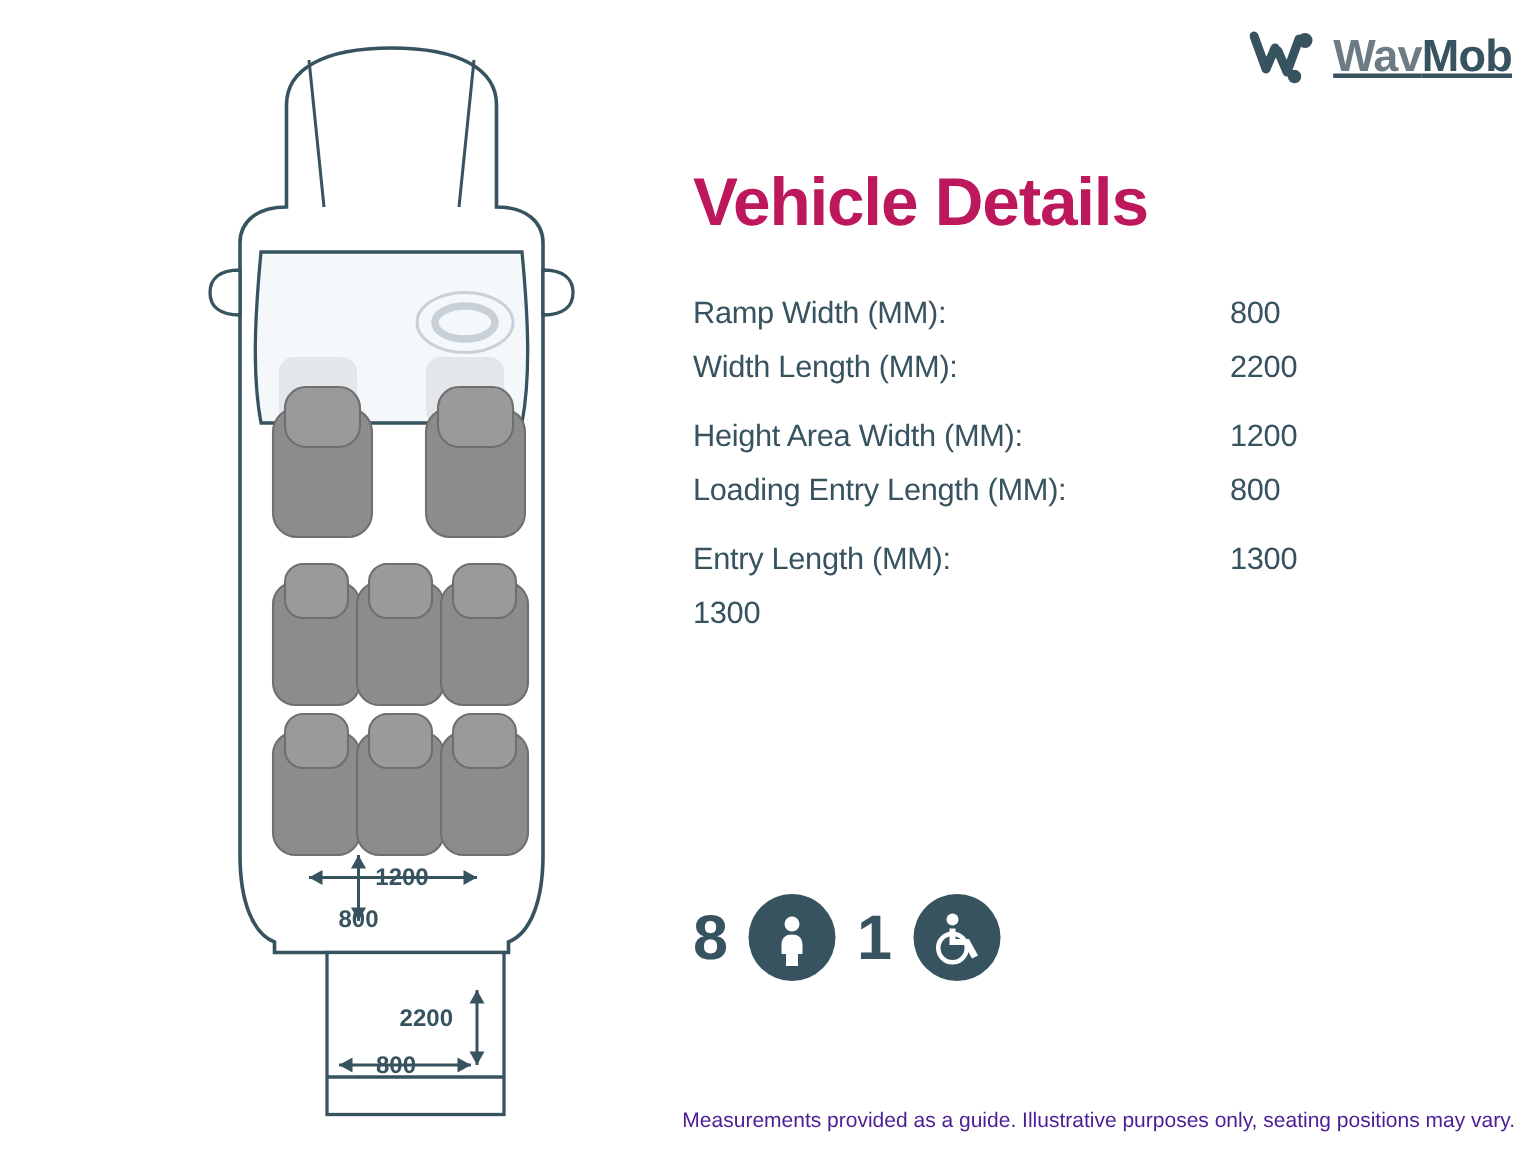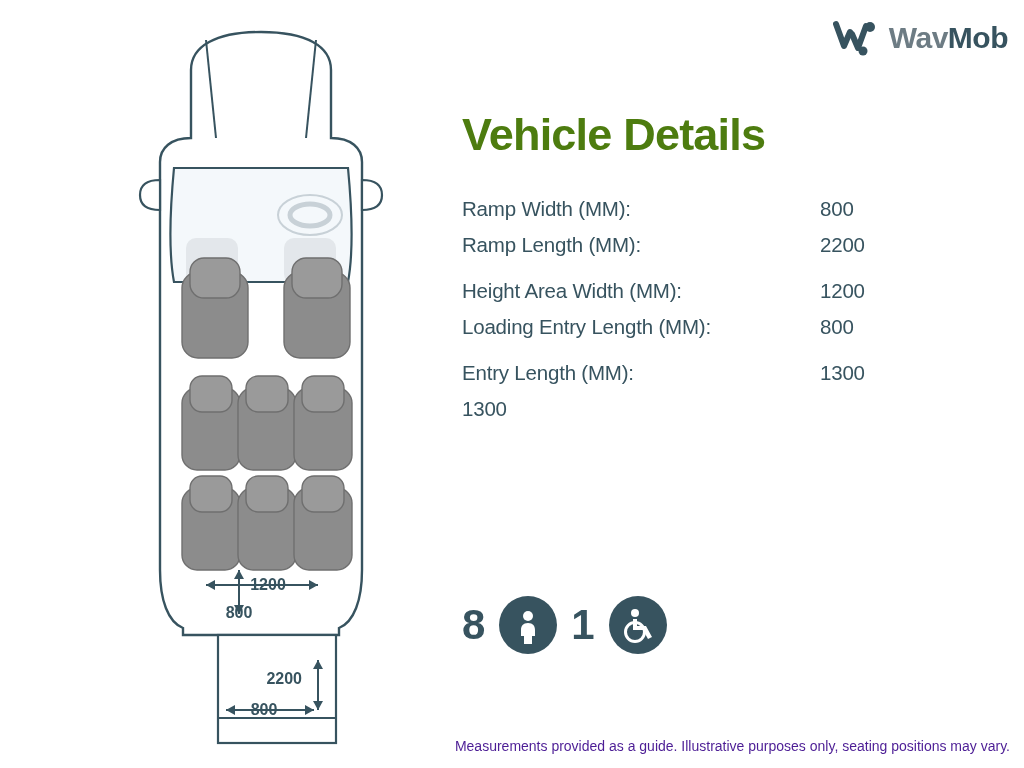--- a/index.html
+++ b/index.html
@@ -22,20 +22,21 @@
   }
 
   
   .logo {
     position: absolute;
     top: 18px;
     right: 16px;
     display: flex;
     align-items: center;
     gap: 10px;
+    text-decoration: underline;
   }
   .logo-mark {
     width: 46px;
     height: 40px;
   }
   .logo-text {
     font-size: 30px;
     font-weight: bold;
     letter-spacing: -0.5px;
     color: #6d7c84;
@@ -48,21 +49,21 @@
   
   .details {
     position: absolute;
     left: 462px;
     top: 112px;
     width: 548px;
   }
   .details-title {
     font-size: 45px;
     font-weight: bold;
-    color: #4d7c0f;
+    color: #be185d;
     letter-spacing: -0.8px;
     margin: 0 0 40px 0;
     line-height: 1;
   }
   .spec-group {
     margin-bottom: 22px;
   }
   .spec-row {
     display: flex;
     align-items: baseline;
@@ -218,21 +219,21 @@
 
   <div class="details">
     <h1 class="details-title">Vehicle Details</h1>
 
     <div class="spec-group">
       <div class="spec-row">
         <span class="spec-label">Ramp Width (MM):</span>
         <span class="spec-value">800</span>
       </div>
       <div class="spec-row">
-        <span class="spec-label">Ramp Length (MM):</span>
+        <span class="spec-label">Width Length (MM):</span>
         <span class="spec-value">2200</span>
       </div>
     </div>
 
     <div class="spec-group">
       <div class="spec-row">
         <span class="spec-label">Height Area Width (MM):</span>
         <span class="spec-value">1200</span>
       </div>
       <div class="spec-row">

